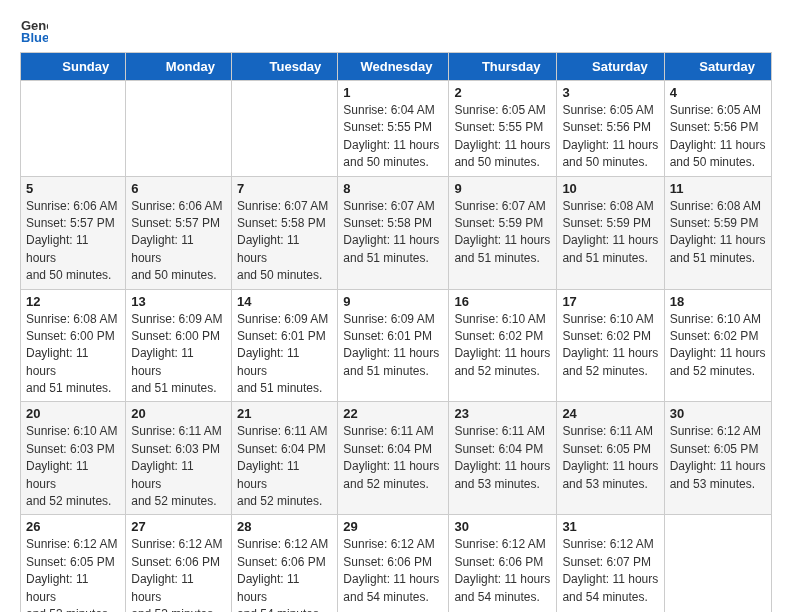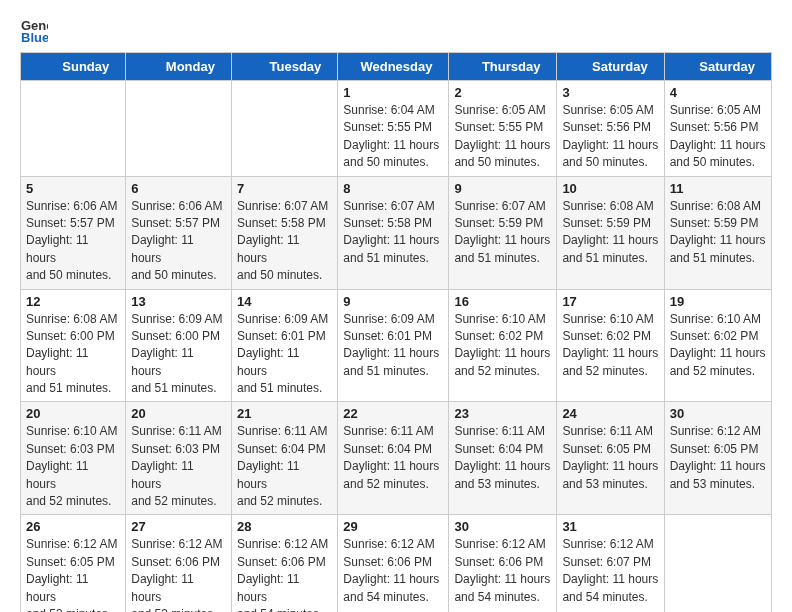--- a/index.html
+++ b/index.html
@@ -244,21 +244,21 @@
 and 52 minutes.</div>
           </td>
           <td>
             <div class="day-number">17</div>
             <div class="day-info" style="white-space: pre-line;">Sunrise: 6:10 AM
 Sunset: 6:02 PM
 Daylight: 11 hours
 and 52 minutes.</div>
           </td>
           <td>
-            <div class="day-number">19</div>
+            <div class="day-number">18</div>
             <div class="day-info" style="white-space: pre-line;">Sunrise: 6:10 AM
 Sunset: 6:02 PM
 Daylight: 11 hours
 and 52 minutes.</div>
           </td>
         </tr>
         <tr class="row-even">
           <td>
             <div class="day-number">20</div>
             <div class="day-info" style="white-space: pre-line;">Sunrise: 6:10 AM

